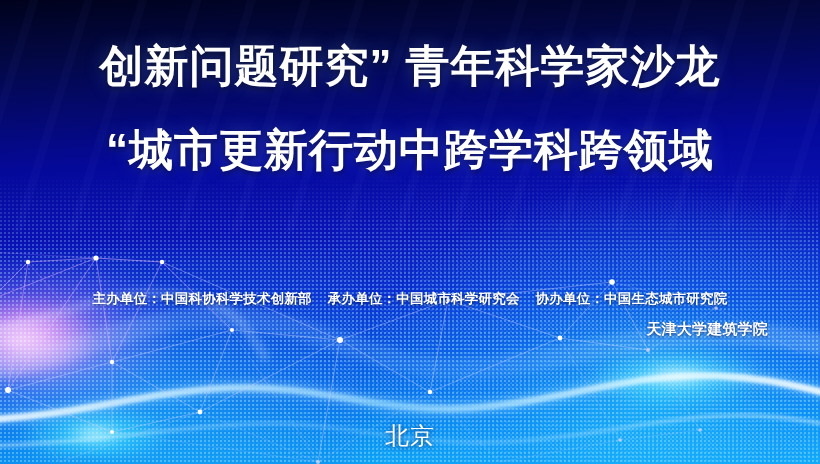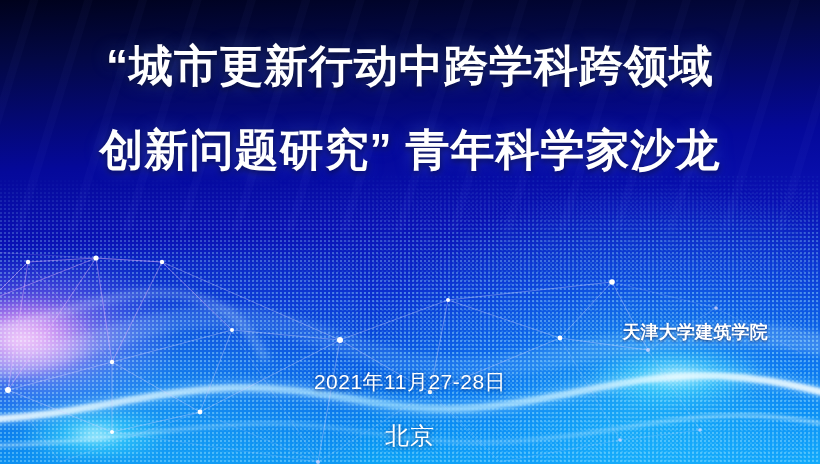--- a/index.html
+++ b/index.html
@@ -146,21 +146,21 @@
     font-size:13.5px;
     font-weight:700;
     letter-spacing:.2px;
     text-shadow:0 1px 3px rgba(0,20,80,.75);
     white-space:nowrap;
   }
   .org-line .gapsep{display:inline-block;width:16px;}
   .org-line2{
     position:absolute;right:52px;top:320px;
     color:#ffffff;
-    font-size:18px;
+    font-size:15px;
     font-weight:700;
     letter-spacing:.2px;
     text-shadow:0 1px 3px rgba(0,20,80,.75);
     white-space:nowrap;
   }
 
   .date-line{
     position:absolute;left:0;right:0;top:368px;
     text-align:center;
     color:#ffffff;
@@ -299,24 +299,26 @@
       <circle class="mesh-node" cx="560" cy="338" r="2.4"></circle>
       <circle class="mesh-node" cx="612" cy="282" r="2.8"></circle>
       <circle class="mesh-node dim" cx="648" cy="350" r="2.0"></circle>
       <circle class="mesh-node dim" cx="716" cy="308" r="1.8"></circle>
       <circle class="mesh-node dim" cx="700" cy="430" r="1.8"></circle>
       <circle class="mesh-node dim" cx="620" cy="440" r="1.8"></circle>
     </g>
   </svg>
 
   <div class="title-block">
+    <span class="title-line">创新问题研究” 青年科学家沙龙</span>
     <span class="title-line">“城市更新行动中跨学科跨领域</span>
-    <span class="title-line">创新问题研究” 青年科学家沙龙</span>
   </div>
 
+  <div class="org-line">
+    <span>主办单位：</span><span>中国科协科学技术创新部</span><span class="gapsep"></span><span>承办单位：</span><span>中国城市科学研究会</span><span class="gapsep"></span><span>协办单位：</span><span>中国生态城市研究院</span>
+  </div>
 
   <div class="org-line2">天津大学建筑学院</div>
 
-  <div class="date-line">2021年11月27-28日</div>
 
   <div class="city-line">北京</div>
 
 </div>
 
 </body></html>

